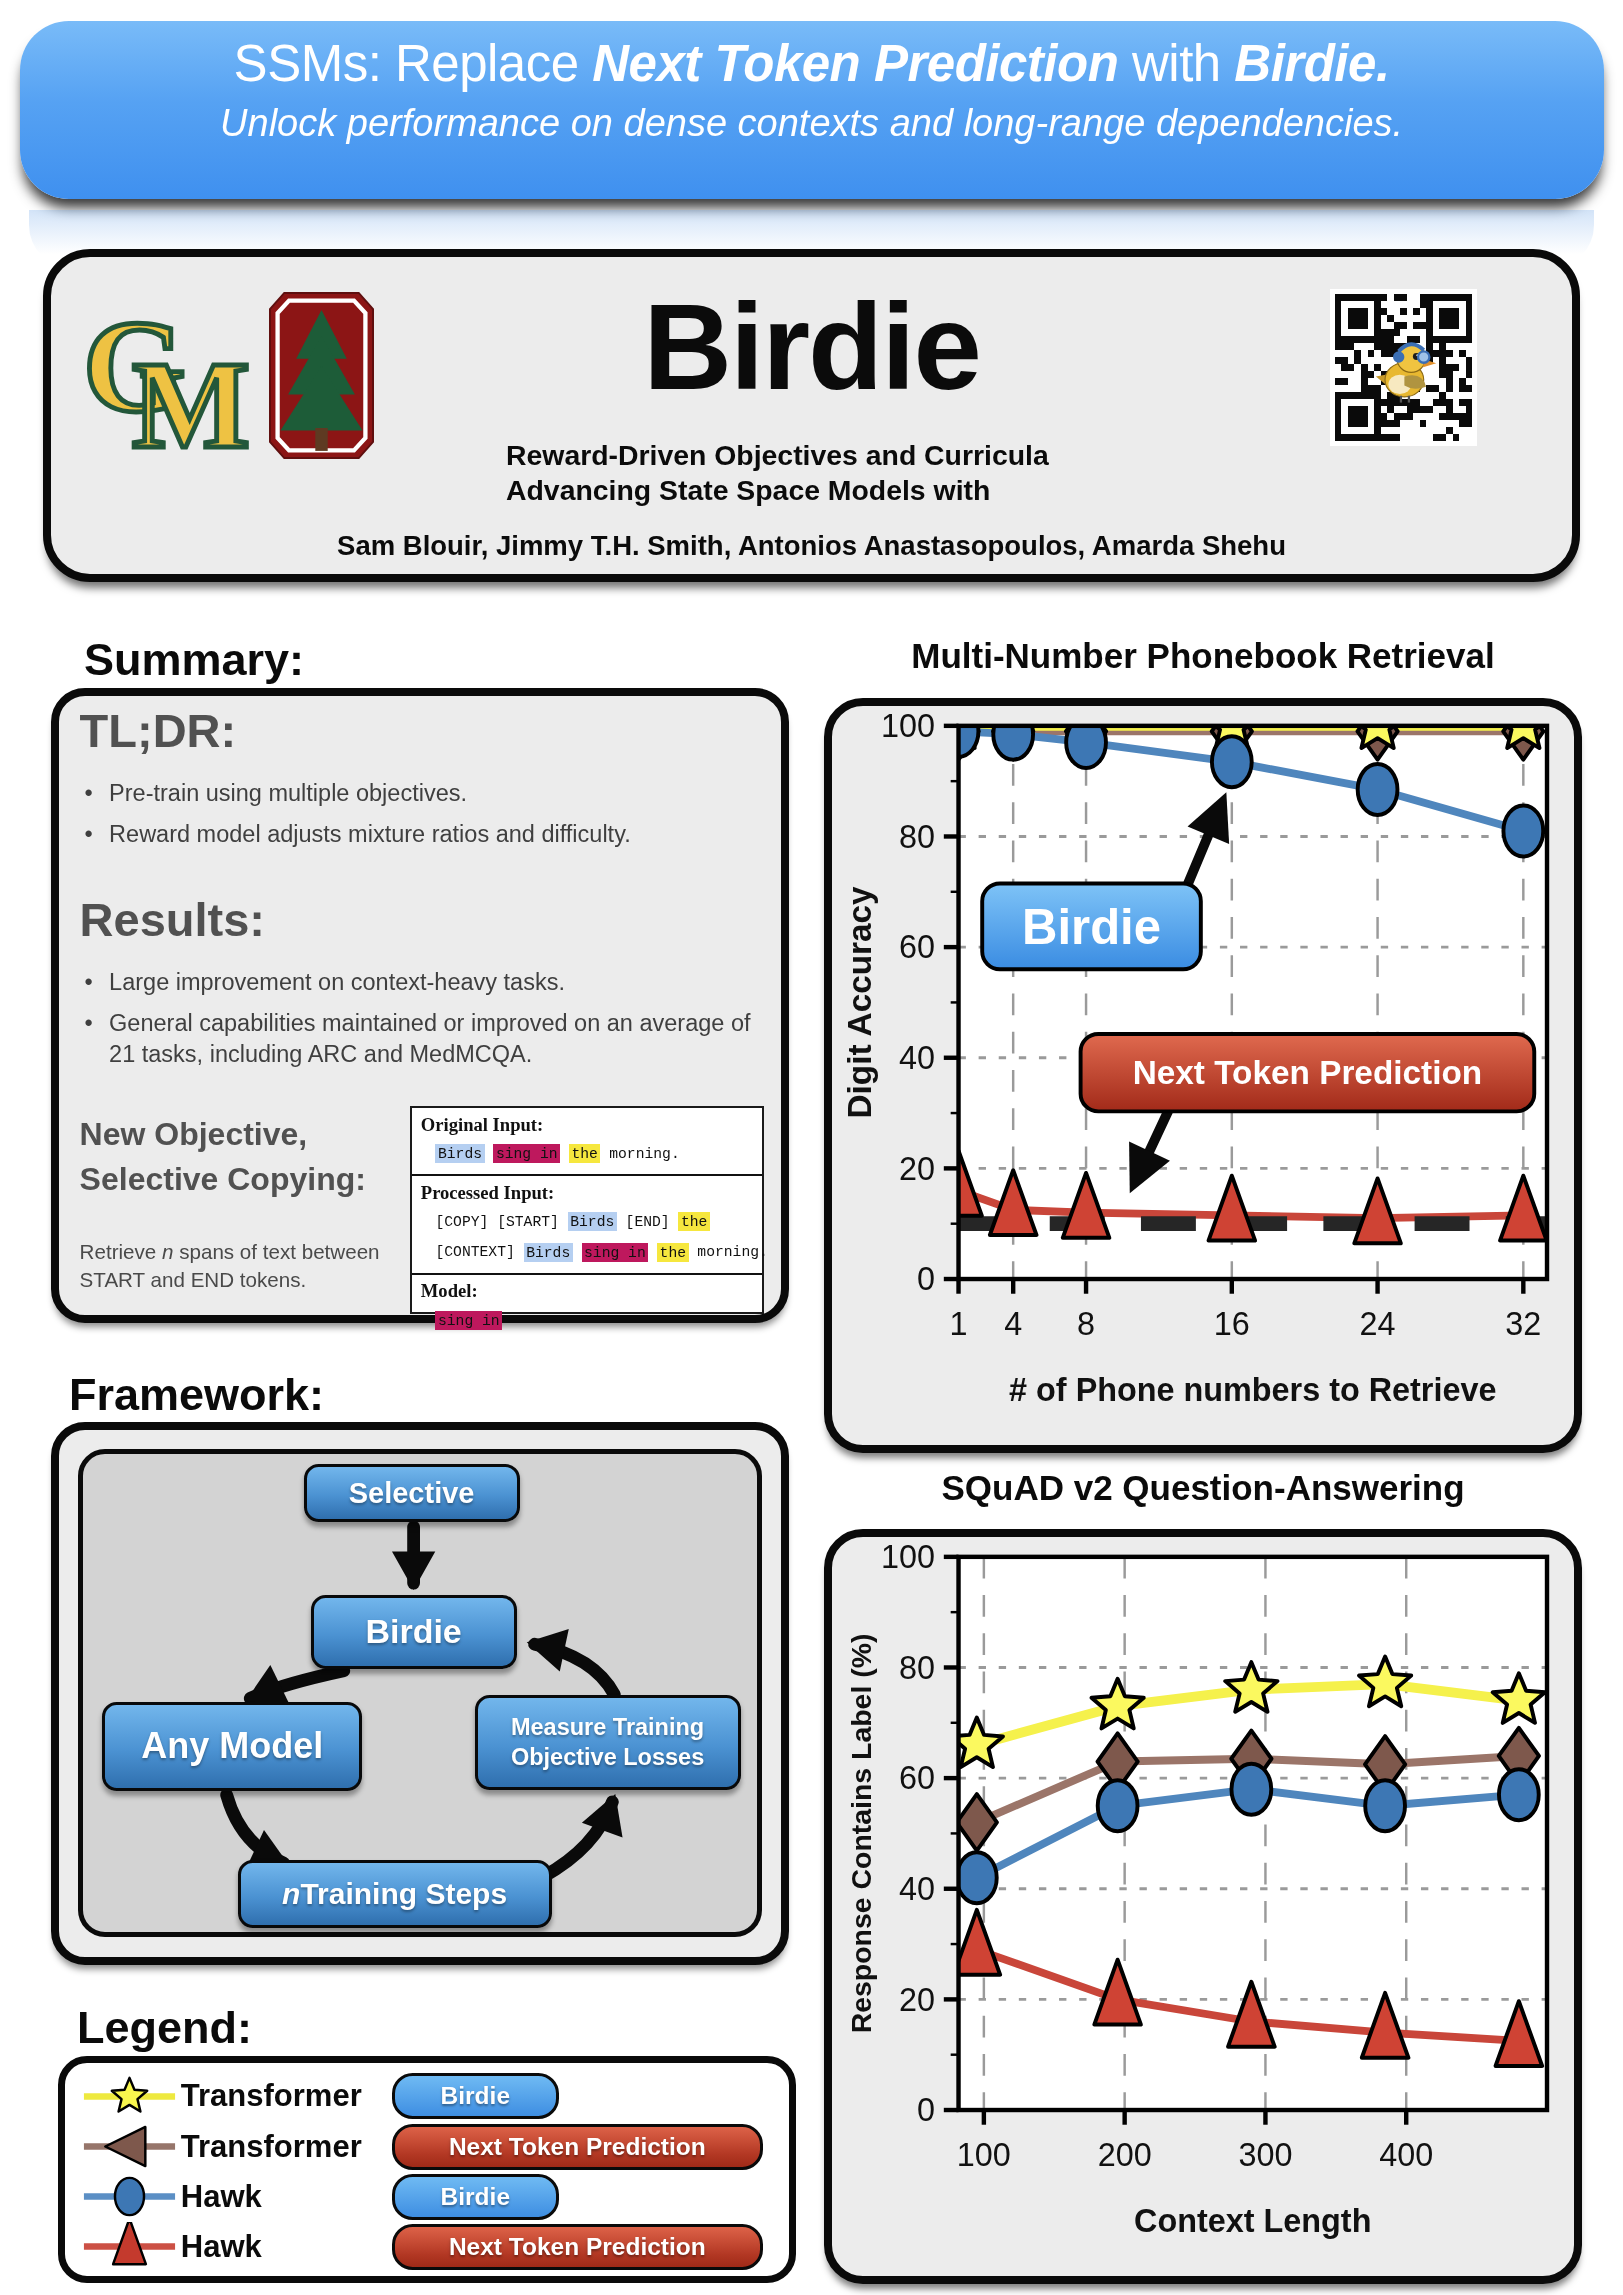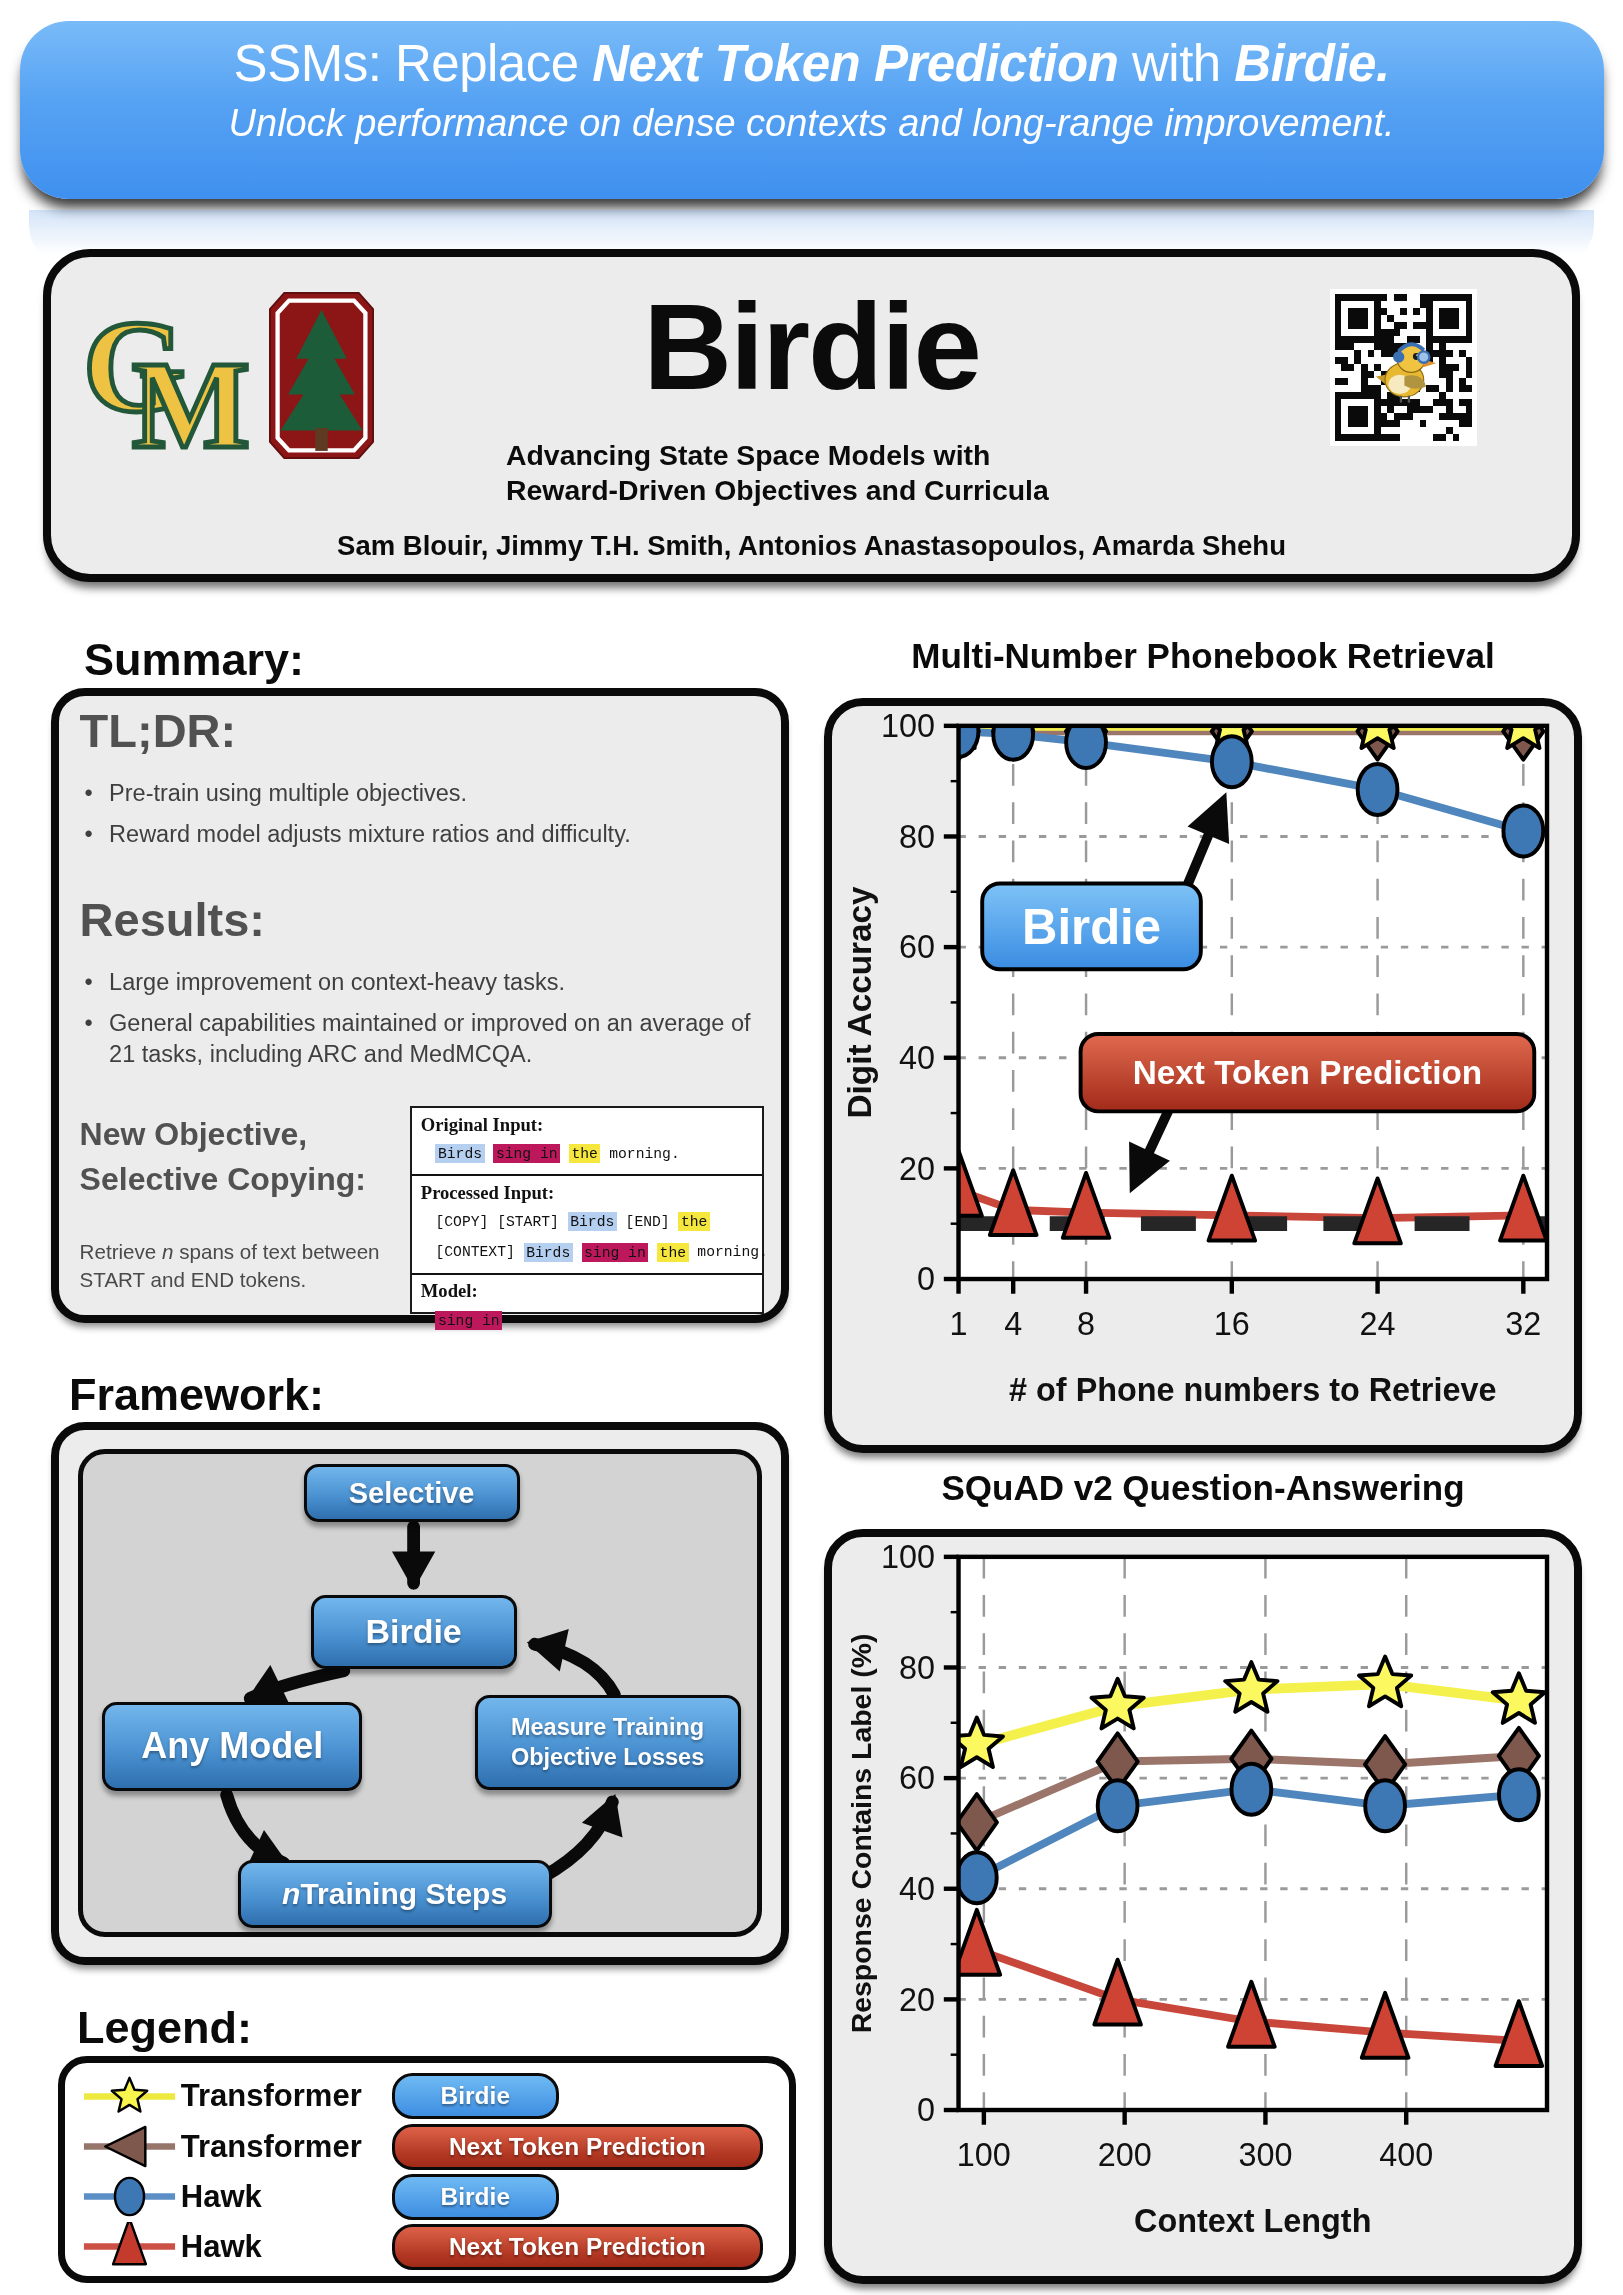--- a/index.html
+++ b/index.html
@@ -112,41 +112,41 @@
   #chart1-box { top:698px; } #chart2-box { top:1529px; }
   .chart-svg { position:absolute; left:0; top:0; }
 </style>
 </head>
 <body>
 
 <div class="page">
 
   <div class="banner">
     <div class="banner-line1"><span class="sg-r">SSMs: Replace </span><span class="sg-bi">Next Token Prediction</span><span class="sg-r"> with </span><span class="sg-bi">Birdie.</span></div>
-    <div class="banner-line2">Unlock performance on dense contexts and long-range improvement.</div>
+    <div class="banner-line2">Unlock performance on dense contexts and long-range dependencies.</div>
   </div>
   <div class="banner-reflection"></div>
 
   <div class="header-box">
     <div class="gmu-logo">
       <span class="gmu-g">G</span>
         <span class="gmu-m">M</span>
     </div>
     <svg class="stanford-logo" viewBox="0 0 220 350">
       <polygon points="32,2 188,2 218,36 218,314 188,348 32,348 2,314 2,36" fill="#8c1515" stroke="#5f0f0f" stroke-width="4"></polygon>
       <polygon points="42,18 178,18 202,44 202,306 178,332 42,332 18,306 18,44" fill="none" stroke="#ffffff" stroke-width="9"></polygon>
       <polygon points="110,38 163,140 57,140" fill="#1d5c38"></polygon>
       <polygon points="110,92 180,215 40,215" fill="#1d5c38"></polygon>
       <polygon points="110,155 196,290 24,290" fill="#1d5c38"></polygon>
       <rect x="97" y="285" width="26" height="48" fill="#5e3a22"></rect>
     </svg>
     <div class="poster-title">Birdie</div>
     <div class="poster-subtitle">
+      <div>Reward-Driven Objectives and Curricula</div>
       <div>Advancing State Space Models with</div>
-      <div>Reward-Driven Objectives and Curricula</div>
     </div>
     <div class="authors">Sam Blouir, Jimmy T.H. Smith, Antonios Anastasopoulos, Amarda Shehu</div>
     <div class="qr-box">
       <div id="qr-grid">
           <div style="grid-row-start: 1; grid-column-start: 1;"></div>
           <div style="grid-row-start: 1; grid-column-start: 2;"></div>
           <div style="grid-row-start: 1; grid-column-start: 3;"></div>
           <div style="grid-row-start: 1; grid-column-start: 4;"></div>
           <div style="grid-row-start: 1; grid-column-start: 5;"></div>
           <div style="grid-row-start: 1; grid-column-start: 6;"></div>

